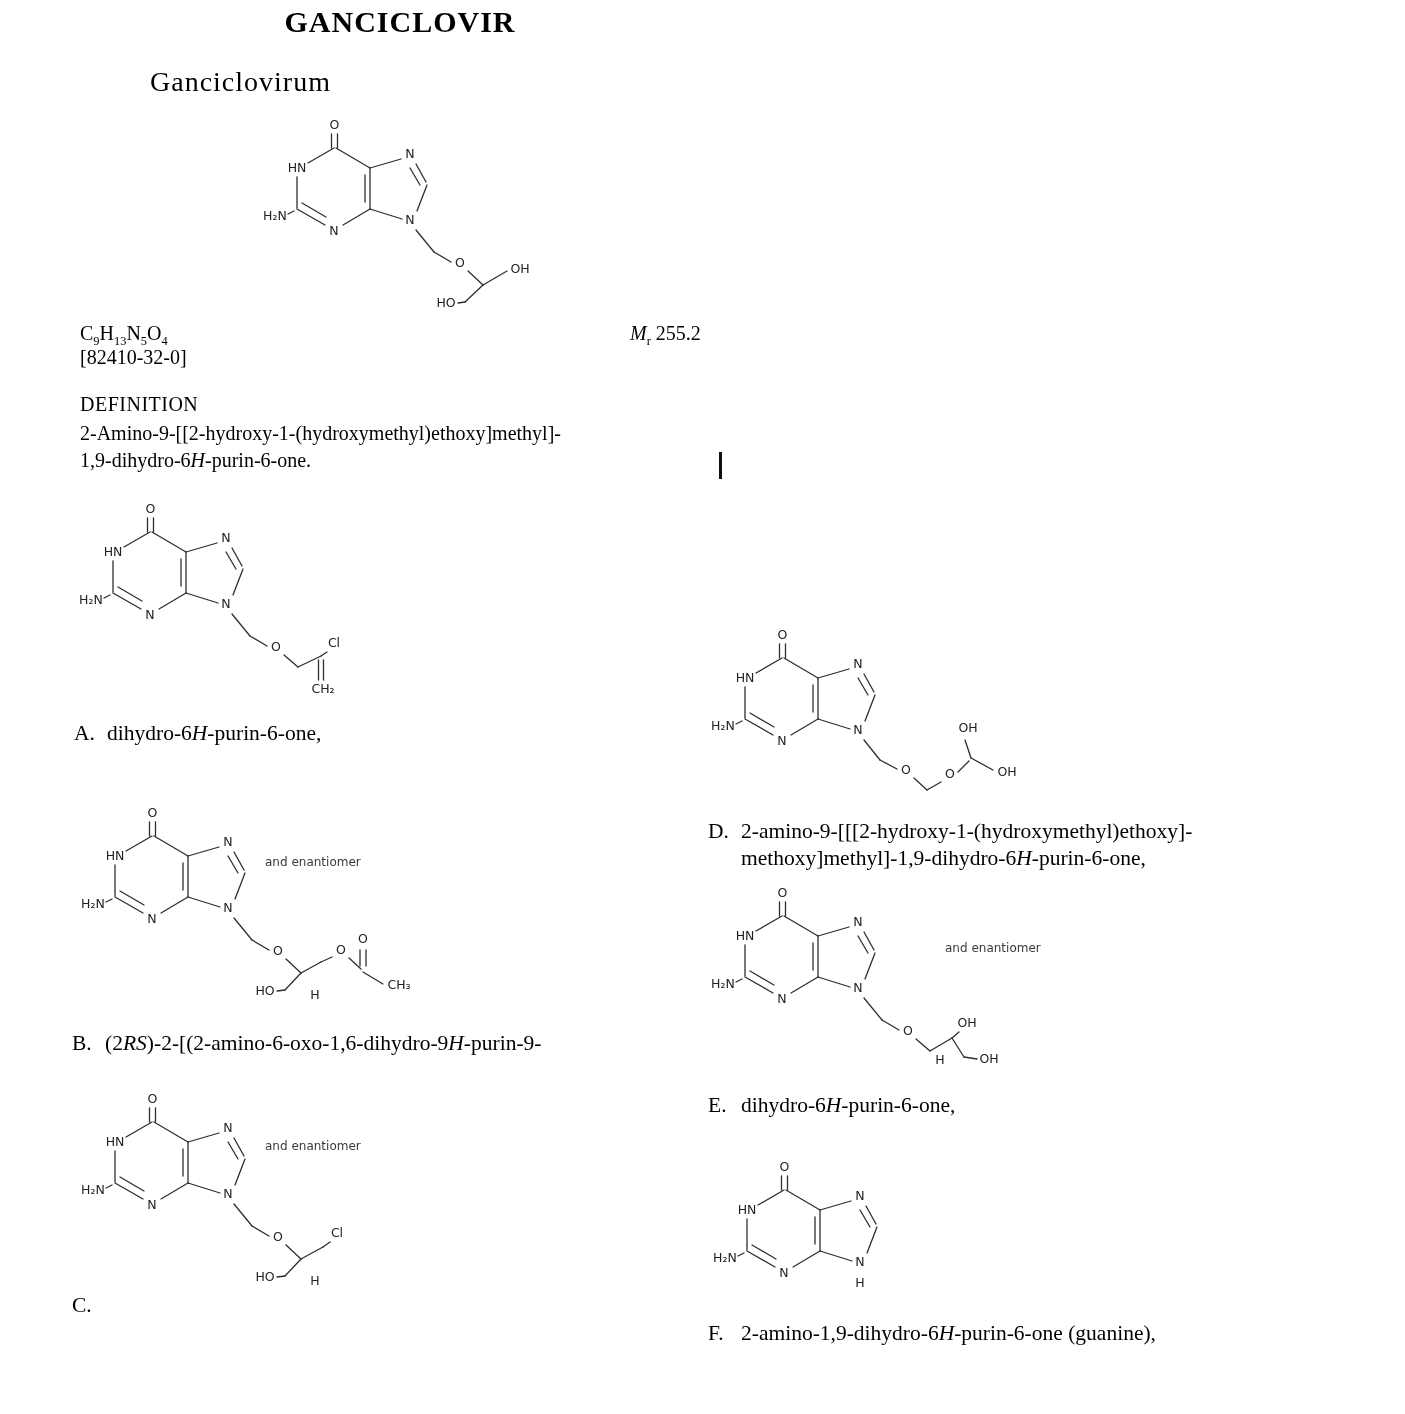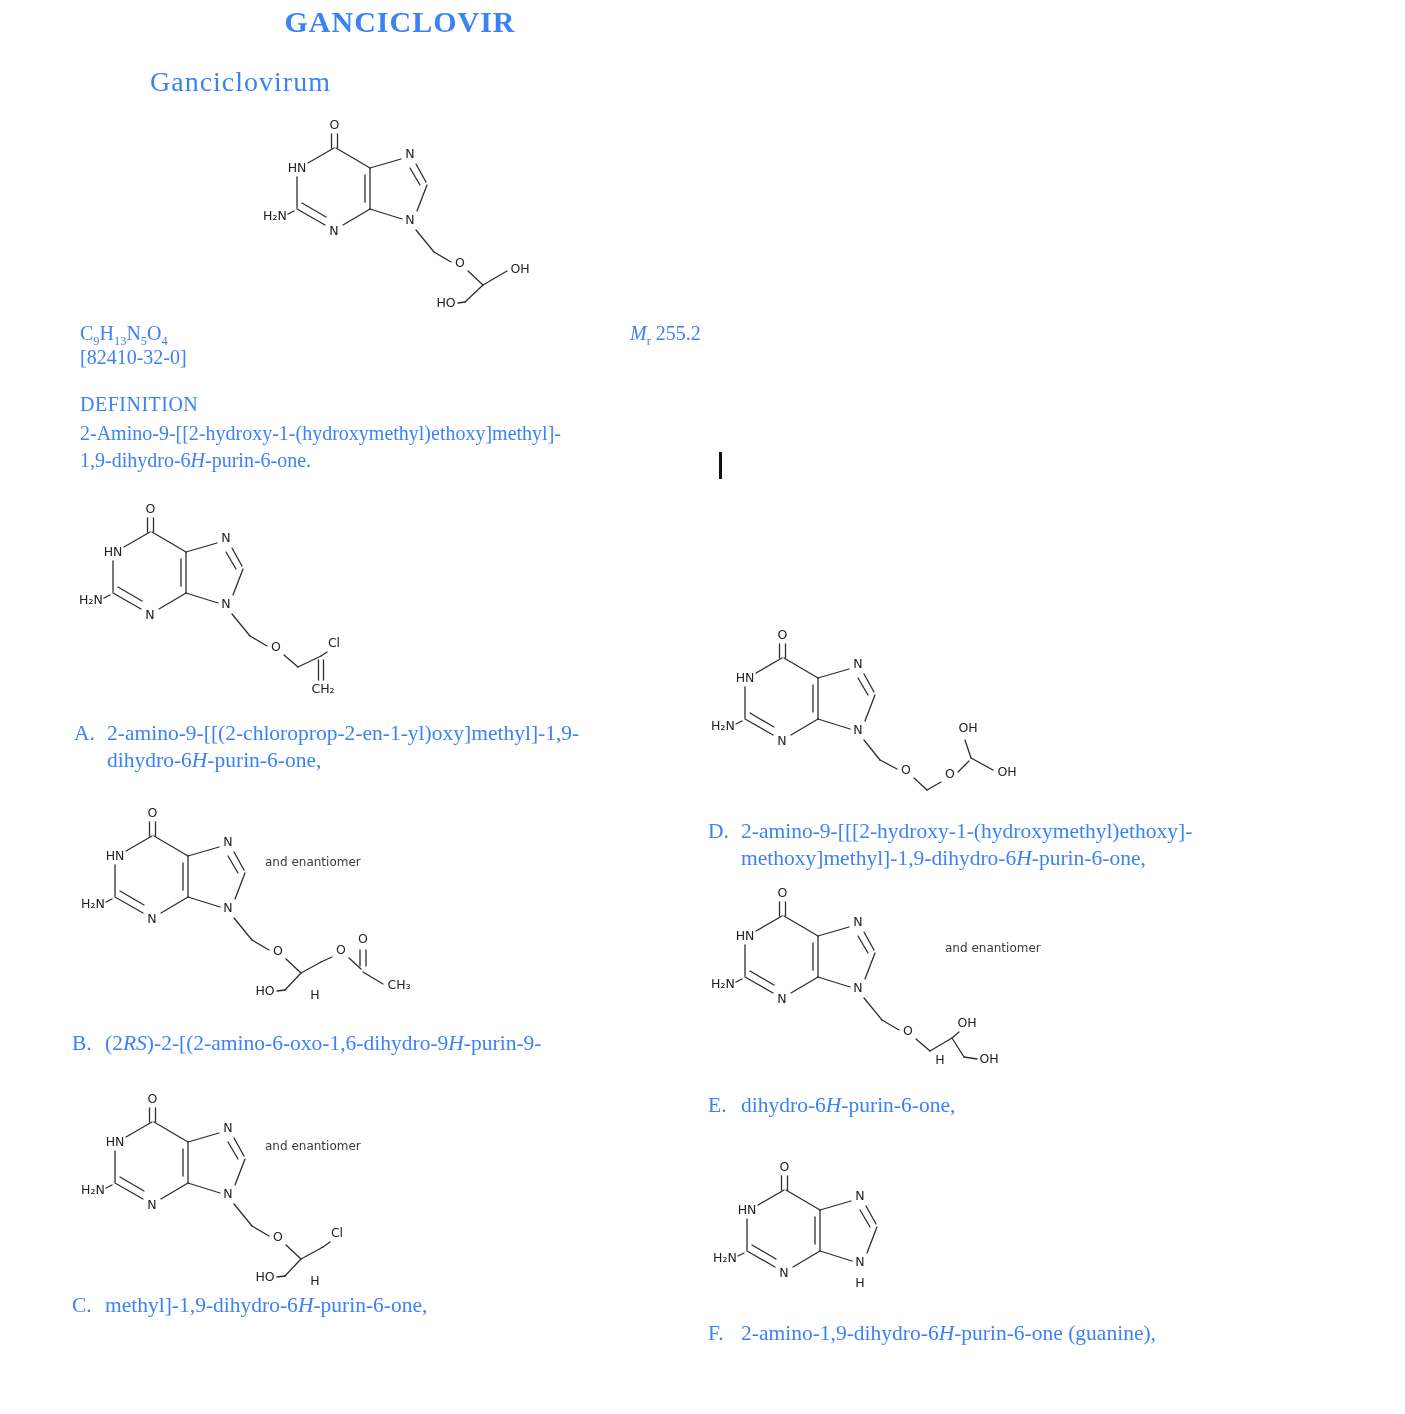--- a/index.html
+++ b/index.html
@@ -1,19 +1,19 @@
 <!DOCTYPE html>
 <html><head>
 <meta charset="utf-8">
 <style>
   * { margin:0; padding:0; box-sizing:border-box; }
   html,body { background:#ffffff; }
   .page {
     position:relative; width:1405px; height:1414px; background:#fff;
-    font-family:"Liberation Serif","DejaVu Serif",serif; color:#3b82f6; overflow:hidden;
+    font-family:"Liberation Serif","DejaVu Serif",serif; color:#000000; overflow:hidden;
   }
   .title    { position:absolute; left:150px; top:5px;  width:500px; text-align:center;
               font-size:30px; font-weight:700; letter-spacing:1px; }
   .subtitle { position:absolute; left:150px; top:66px; width:500px; text-align:left;
               font-size:28px; letter-spacing:1px; }
   .textline { position:absolute; font-size:20px; white-space:nowrap; }
   .heading  { letter-spacing:0.5px; }
   sub { font-size:0.62em; }
   i   { font-style:italic; }
   .caption  { position:absolute; display:flex; font-size:21.5px; line-height:27px; }
@@ -117,21 +117,20 @@
       <text x="256" y="151">Cl</text>
       <line x1="240.5" y1="164" x2="240.5" y2="184"></line>
       <line x1="245.5" y1="164" x2="245.5" y2="184"></line>
       <text x="245" y="197">CH₂</text>
     </g>
   </svg>
 
   <div class="caption" style="left:74px;top:720px">
     <span class="cap-label">A.</span>
     <span class="cap-text">
-      <span class="cap-line">2-amino-9-[[(2-chloroprop-2-en-1-yl)oxy]methyl]-1,9-</span>
       <span class="cap-line">dihydro-6<i>H</i>-purin-6-one,</span>
     </span>
   </div>
 
   <svg class="struct" style="left:80px;top:800px;width:340px;height:210px" viewBox="0 0 340 210">
     <g>
         <line x1="69.5" y1="36" x2="69.5" y2="22"></line>
         <line x1="75.5" y1="36" x2="75.5" y2="22"></line>
         <text x="72.5" y="17">O</text>
         <line x1="72" y1="36" x2="46" y2="51"></line>
@@ -220,21 +219,20 @@
       <text x="235" y="199">H</text>
       <line x1="221" y1="173" x2="243" y2="161"></line>
       <line x1="243" y1="161" x2="250" y2="156"></line>
       <text x="257" y="151">Cl</text>
     </g>
   </svg>
 
   <div class="caption" style="left:72px;top:1292px">
     <span class="cap-label">C.</span>
     <span class="cap-text">
-      <span class="cap-line">methyl]-1,9-dihydro-6<i>H</i>-purin-6-one,</span>
     </span>
   </div>
 
   <svg class="struct" style="left:710px;top:622px;width:310px;height:180px" viewBox="0 0 310 180">
     <g>
         <line x1="69.5" y1="36" x2="69.5" y2="22"></line>
         <line x1="75.5" y1="36" x2="75.5" y2="22"></line>
         <text x="72.5" y="17">O</text>
         <line x1="72" y1="36" x2="46" y2="51"></line>
         <text x="35" y="60">HN</text>

